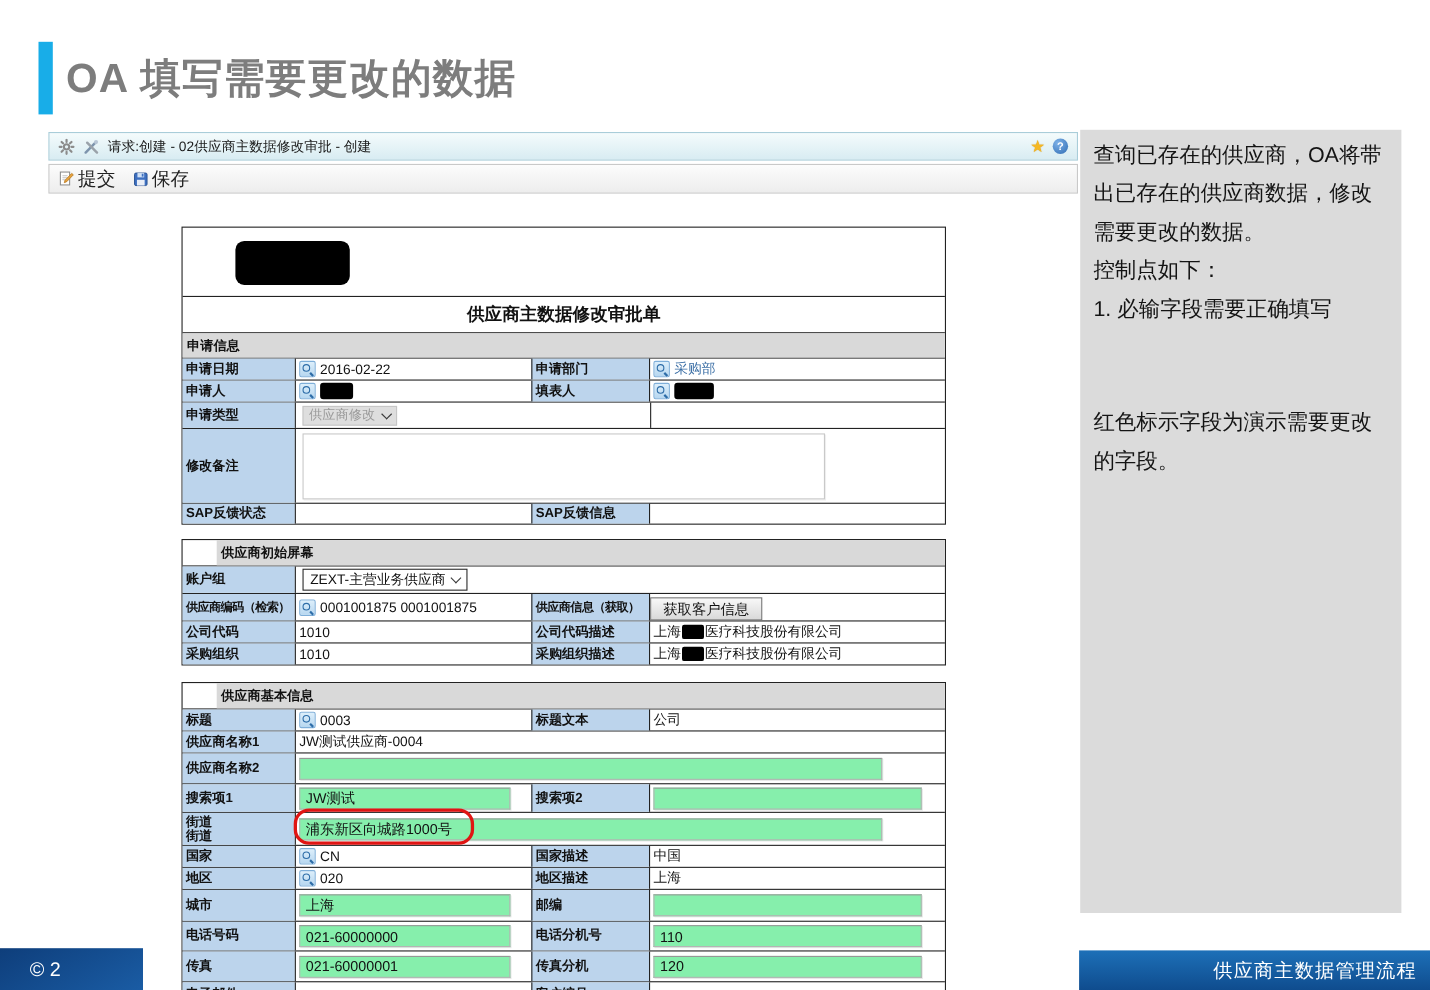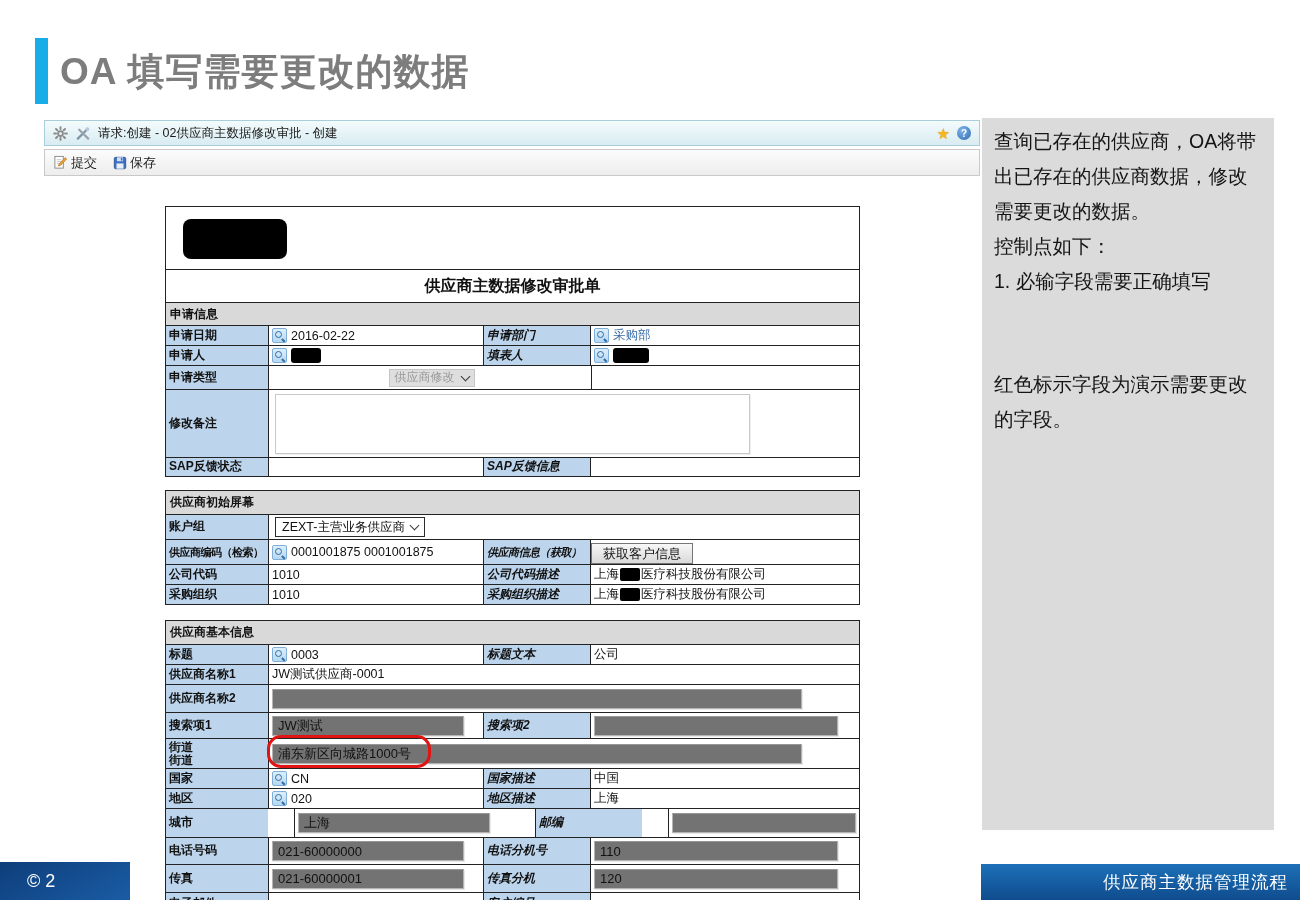--- a/index.html
+++ b/index.html
@@ -15,67 +15,67 @@
     background:linear-gradient(#f4fbfc,#d8ecf2);border:1px solid #a9cdd9;
     display:flex;align-items:center;gap:7px;padding:0 8px;}
   .win-title-text{font-size:12.5px;color:#1a1a1a;}
   .win-titlebar .spacer{margin-left:auto;}
   .star-icon{color:#F5B823;font-size:15px;line-height:1;text-shadow:0 0 1px #c98a12;}
   .help-icon{width:14px;height:14px;border-radius:50%;background:radial-gradient(circle at 35% 30%,#7fb2e8,#2f6cb3);
     color:#fff;font-size:10px;font-weight:bold;display:flex;align-items:center;justify-content:center;}
   .win-toolbar{position:absolute;left:44px;top:149px;width:936px;height:27px;box-sizing:border-box;
     background:linear-gradient(#fcfcfc,#ededed);border:1px solid #c9c9c9;
     display:flex;align-items:center;gap:16px;padding:0 8px;}
-  .tool-item{display:flex;align-items:center;gap:3px;font-size:13px;color:#222;cursor:default;}
+  .tool-item{display:flex;align-items:center;gap:3px;font-size:17px;color:#222;cursor:default;}
 
   
   .sidebar{position:absolute;left:982px;top:118px;width:292px;height:712px;background:#DBDBDB;
     box-sizing:border-box;padding:6px 12px 0 12px;font-size:19.5px;line-height:35px;color:#141414;}
   .sidebar p{margin:0;}
   .sidebar .gap-big{margin-top:68px;}
 
   
   .copyright-box{position:absolute;left:0;top:862px;width:130px;height:38px;box-sizing:border-box;
     background:linear-gradient(150deg,#0E3E7B,#1A5CA4);color:#fff;font-size:18px;
     display:flex;align-items:center;padding-left:27px;}
   .footer-bar{position:absolute;left:981px;top:864px;width:319px;height:36px;box-sizing:border-box;
     background:linear-gradient(#1d70b8,#0f4c8e);color:#fff;font-family:"Liberation Serif","DejaVu Serif",serif;
     font-size:17.5px;display:flex;align-items:center;justify-content:flex-end;padding-right:12px;letter-spacing:1px;}
 
   
   .tbl{position:absolute;left:165px;width:695px;box-sizing:border-box;border:1px solid #222;background:#fff;}
   .row{display:flex;border-top:1px solid #222;align-items:stretch;}
-  .row:first-child{border-top:none;}
+  .row:first-child{border-top:none;margin-left:31px;}
   .cell{box-sizing:border-box;border-left:1px solid #222;display:flex;align-items:center;overflow:hidden;}
   .cell:first-child{border-left:none;}
   .w1{width:102px;flex:0 0 102px;}
   .w2{width:215px;flex:0 0 215px;}
-  .w3{width:107px;flex:0 0 107px;font-style:italic;}
+  .w3{width:107px;flex:0 0 107px;}
   .w4{flex:1 1 auto;}
-  .wm23{width:323px;flex:0 0 323px;justify-content:center;}  
+  .wm23{width:323px;flex:0 0 323px;}  
   .wm234{flex:1 1 auto;}              
   .h62{height:62px;} .h32{height:32px;} .h23{height:23px;} .h22{height:22px;}
   .h19{height:19px;} .h67{height:67px;} .h18{height:18px;} .h24{height:24px;}
-  .h27{height:27px;} .h25{height:25px;} .h29{height:29px;} .h28{height:28px;gap:26px;} .h26{height:26px;}
+  .h27{height:27px;} .h25{height:25px;} .h29{height:29px;} .h28{height:28px;} .h26{height:26px;}
   .lbl{background:#BCD4EC;font-weight:bold;font-size:12px;padding:1px 3px;line-height:1.1;}
   .lbl-small{font-size:11px;letter-spacing:-0.5px;}
   .sect{background:#D9D9D9;font-weight:bold;font-size:12px;padding:1px 4px;}
   .val{font-size:12.5px;padding:1px 3px;gap:4px;}
   .val-blue{color:#3A6EA5;}
   .logo-blob{width:104px;height:40px;background:#000;border-radius:8px;margin:12px 0 0 17px;}
   .form-title{justify-content:center;font-size:16px;font-weight:bold;}
   .lookup{width:13px;height:13px;flex:0 0 13px;background:linear-gradient(#ddeffb,#b7d7f0);
     border:1px solid #7FAFD9;border-radius:2px;position:relative;}
   .lookup::before{content:'';position:absolute;left:2px;top:2px;width:5px;height:5px;
     border:1.5px solid #2E6DA8;border-radius:50%;}
   .lookup::after{content:'';position:absolute;left:9px;top:9px;width:3.5px;height:1.7px;
     background:#2E6DA8;transform:rotate(45deg);transform-origin:left center;}
   .redact{background:#000;border-radius:3px;height:15px;width:30px;}
   .redact-sm{background:#000;border-radius:2px;height:13px;width:20px;margin:0 1px;flex:0 0 20px;}
-  .inputbox{background:#737373;border:1px solid #b4b4b4;border-top-color:#979797;height:20px;
+  .inputbox{background:#86efac;border:1px solid #b4b4b4;border-top-color:#979797;height:20px;
     box-sizing:border-box;display:flex;align-items:center;padding:0 5px;font-size:13px;
     box-shadow:1px 1px 0 #e8e8e8;}
   .chev{width:6px;height:6px;border-right:1.7px solid #3a3a3a;border-bottom:1.7px solid #3a3a3a;
     transform:rotate(45deg);margin-top:-3px;}
   .dd-disabled{background:#dedede;color:#9a9a9a;width:86px;height:18px;box-sizing:border-box;
     margin-left:3px;padding:0 5px;font-size:12px;border:1px solid #c6c6c6;
     display:flex;align-items:center;justify-content:space-between;}
   .dd-white{background:#fff;border:1px solid #2b2b2b;width:150px;height:20px;box-sizing:border-box;
     margin-left:3px;padding:0 6px;font-size:12.5px;display:flex;align-items:center;justify-content:space-between;}
   .textarea-box{background:#fff;border:1px solid #c9c9c9;height:58px;width:473px;margin-left:3px;
@@ -260,21 +260,21 @@
       <div class="cell lbl w1">标题</div>
       <div class="cell val w2">
         <span class="lookup"></span>
         <span>0003</span>
       </div>
       <div class="cell lbl w3">标题文本</div>
       <div class="cell val w4">公司</div>
     </div>
     <div class="row h19">
       <div class="cell lbl w1">供应商名称1</div>
-      <div class="cell val wm234">JW测试供应商-0001</div>
+      <div class="cell val wm234">JW测试供应商-0004</div>
     </div>
     <div class="row h27">
       <div class="cell lbl w1">供应商名称2</div>
       <div class="cell val wm234">
         <span class="inputbox" style="width:530px;"></span>
       </div>
     </div>
     <div class="row h25">
       <div class="cell lbl w1">搜索项1</div>
       <div class="cell val w2">

